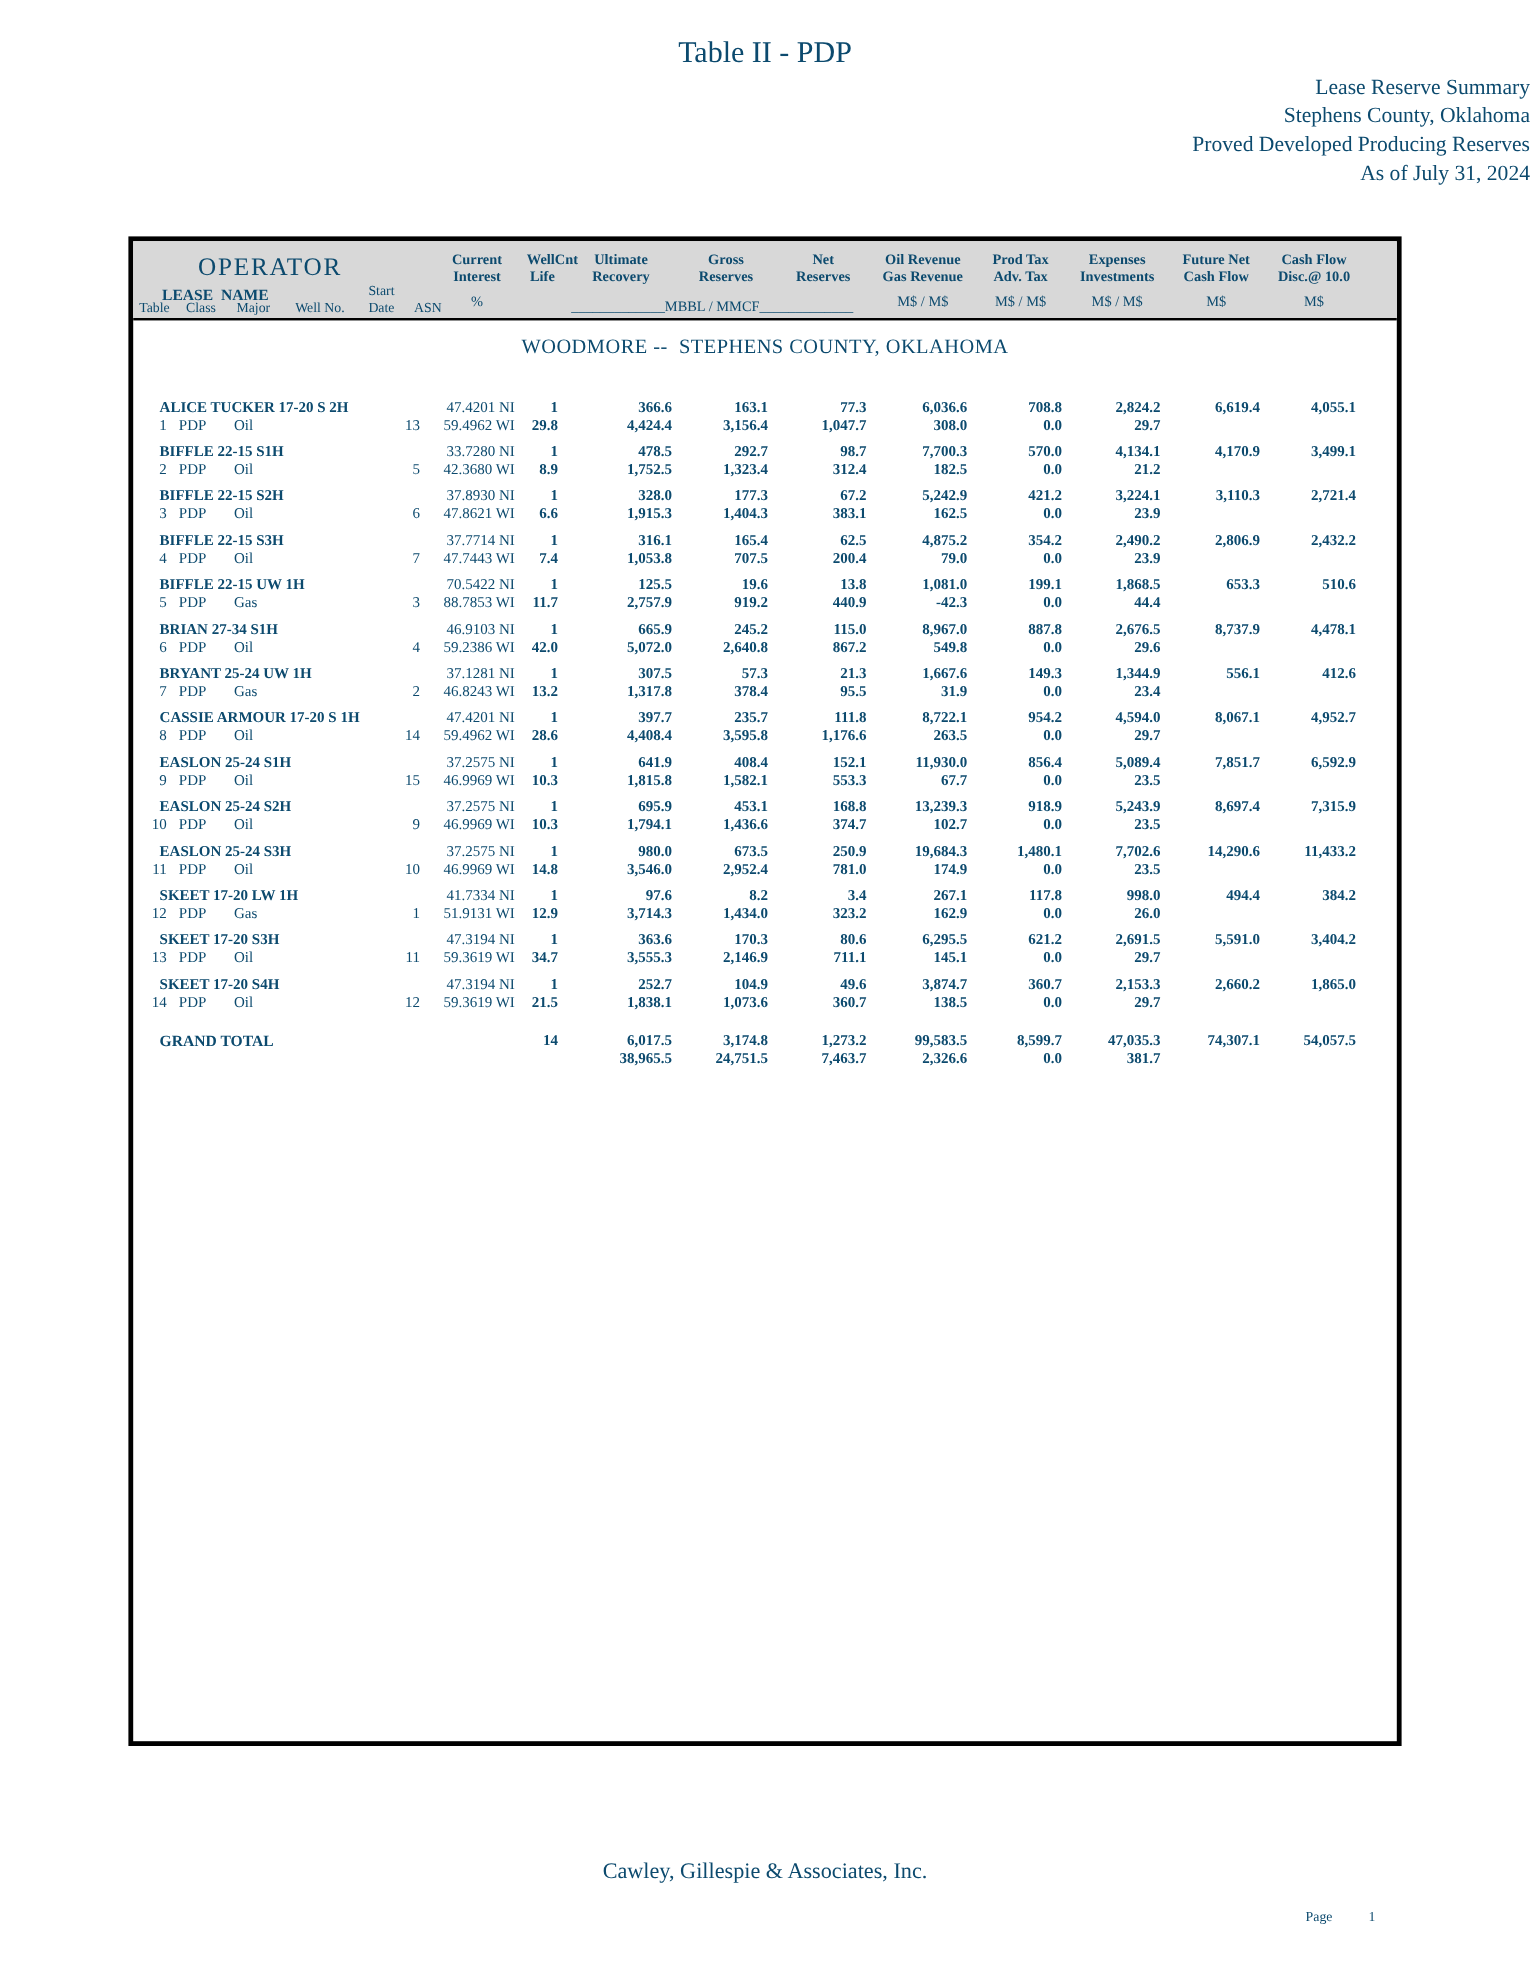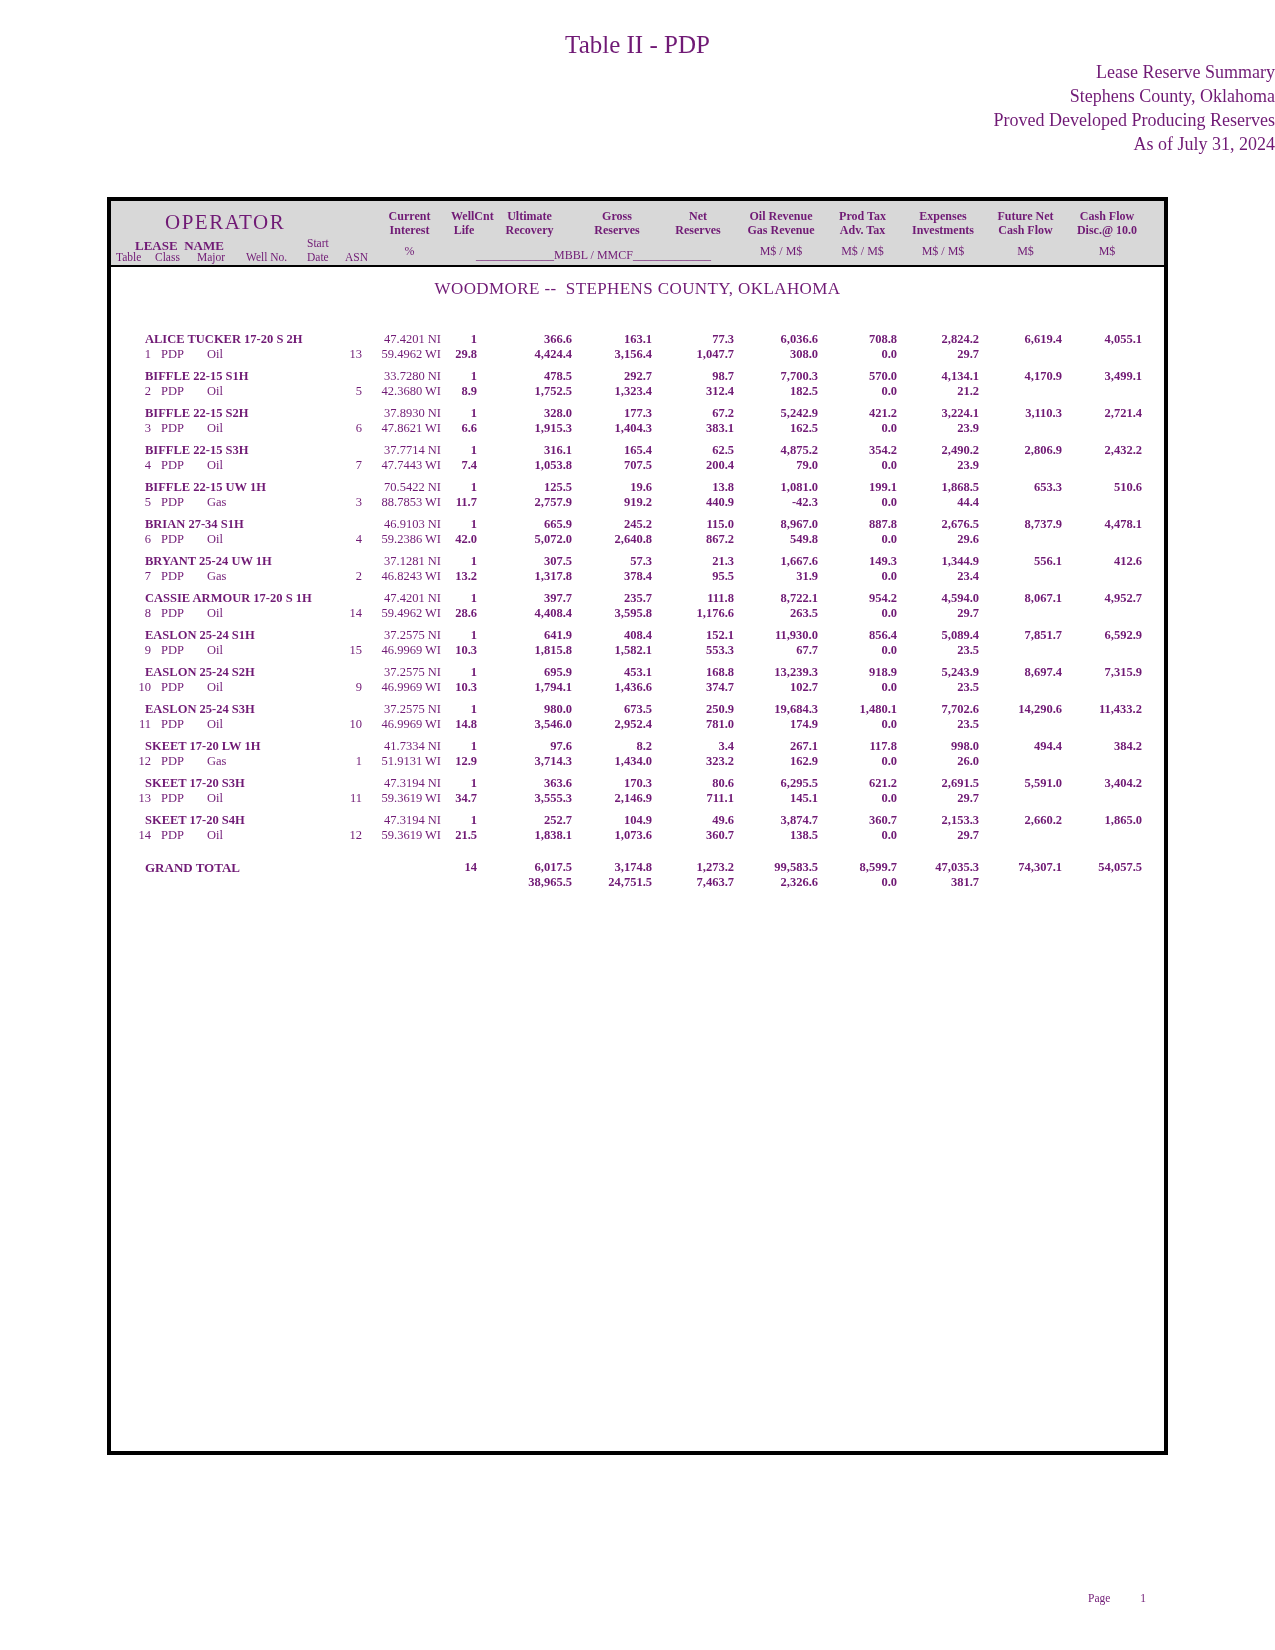--- a/index.html
+++ b/index.html
@@ -2,42 +2,41 @@
 <html><head>
 <meta charset="utf-8">
 <style>
   * { box-sizing: border-box; margin: 0; padding: 0; }
   html,body { background:#fff; }
   .page {
     position: relative;
     width: 1275px;
     height: 1650px;
     background: #fff;
-    color: #701a75;
+    color: #0c4a6e;
     font-family: "Liberation Serif", "DejaVu Serif", serif;
     overflow: hidden;
   }
 
   
   .doc-header { position:absolute; top:30px; left:0; width:100%; text-align:center; }
   .doc-title { font-size:25px; line-height:30px; }
   .doc-sub   { font-size:18px; line-height:24px;text-align:right; }
 
   
   .report-box {
     position:absolute; left:107px; top:197px;
     width:1061px; height:1258px;
     border:4px solid #000;
     background:#fff;
   }
 
   .grid {
     display:grid;
     grid-template-columns: 245px 73px 36px 95px 80px 82px 84px 79px 82px 83px 80px 34px;
-    margin-left: 12px;
   }
 
   
   .band {
     position:relative;
     height:66px;
     background:#d8d8d8;
     border-bottom:2px solid #000;
   }
   .band-cols { height:100%; }
@@ -912,18 +911,19 @@
         <div>74,307.1</div>
       </div>
       <div class="c num">
         <div>54,057.5</div>
       </div>
     </div>
 
   </div>
 
 
+  <div class="company">Cawley, Gillespie &amp; Associates, Inc.</div>
 
   <div class="pageline">
     <span>Page</span><span class="pgnum">1</span>
   </div>
 
 </div>
 
 </body></html>

